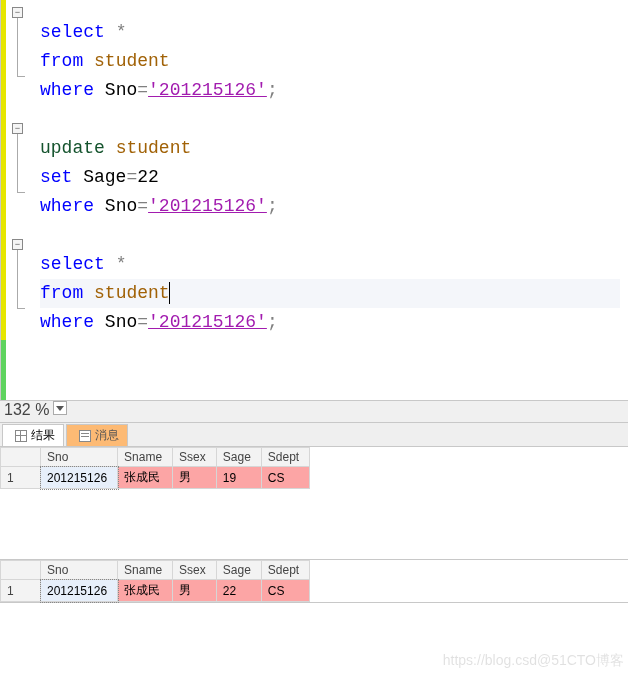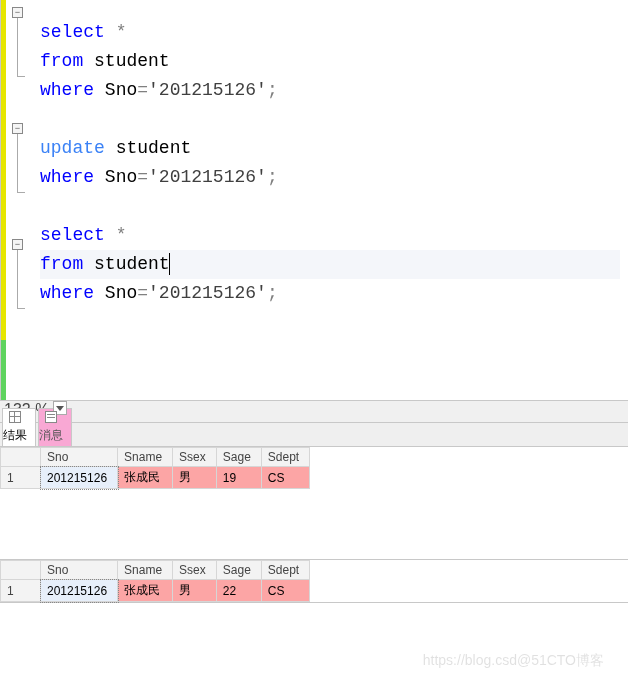--- a/index.html
+++ b/index.html
@@ -62,23 +62,23 @@
     flex: 1;
     font-family: Consolas, "Courier New", monospace;
     font-size: 18px;
     line-height: 29px;
     padding: 18px 8px;
     color: #000;
     position: relative;
   }
   .code-line { white-space: pre; }
   .kw-blue { color: #0000ff; }
-  .kw-magenta { color: #3b82f6; font-family: Liberation Mono, monospace; }
-  .ident-green { color: #000000; }
-  .str-red { color: #404040; }
+  .kw-magenta { color: #14532d; font-family: Liberation Mono, monospace; }
+  .ident-green { color: #a16207; }
+  .str-red { color: #a21caf; text-decoration: underline; }
   .op-gray { color: #808080; }
   .black { color: #000; }
   .current-line {
     background: #f4f6fa;
   }
   .cursor {
     display: inline-block;
     width: 1px;
     height: 22px;
     background: #000;
@@ -118,30 +118,29 @@
     border-top: 1px solid #c8c8c8;
     background: #efefef;
     display: flex;
     align-items: flex-end;
     font-size: 12px;
     padding: 0 2px;
   }
   .tab {
     display: flex;
     align-items: center;
-    padding: 2px 8px 2px 0;
+    padding: 2px 8px 2px 12px;
     margin-right: 2px;
     border: 1px solid #c8c8c8;
     border-bottom: none;
     background: #fff;
     gap: 4px;
     cursor: pointer;
-    flex-direction: column;
-  }
-  .tab.inactive { background: #f9a8d4; color: #555; }
+  }
+  .tab.inactive { background: #fdba74; color: #555; }
   .grid-icon {
     width: 12px; height: 12px;
     display: inline-block;
     background:
       linear-gradient(#888,#888) 0 0/12px 1px no-repeat,
       linear-gradient(#888,#888) 0 5px/12px 1px no-repeat,
       linear-gradient(#888,#888) 0 11px/12px 1px no-repeat,
       linear-gradient(#888,#888) 0 0/1px 12px no-repeat,
       linear-gradient(#888,#888) 5px 0/1px 12px no-repeat,
       linear-gradient(#888,#888) 11px 0/1px 12px no-repeat;
@@ -198,21 +197,21 @@
   }
   .result-grid .sel {
     background: #e7effa;
     outline: 1px dotted #888;
     margin-left: 20px;
   }
   .result-spacer { height: 70px; }
 
   .watermark {
     position: absolute;
-    right: 24px;
+    right: 4px;
     bottom: 4px;
     font-size: 14px;
     color: rgba(0,0,0,0.12);
     pointer-events: none;
   }
 </style>
 </head>
 <body>
 
 <div class="editor-area">
@@ -231,20 +230,21 @@
     <div class="fold-toggle" style="top:239px">−</div>
     <div class="fold-line" style="top:250px;height:58px"></div>
     <div class="fold-end" style="top:308px"></div>
   </div>
   <div class="code-pane">
     <div class="code-line"><span class="kw-blue">select</span> <span class="op-gray">*</span></div>
     <div class="code-line"><span class="kw-blue">from</span> <span class="ident-green">student</span></div>
     <div class="code-line"><span class="kw-blue">where</span> <span class="black">Sno</span><span class="op-gray">=</span><span class="str-red">'201215126'</span><span class="op-gray">;</span></div>
     <div class="code-line">&nbsp;</div>
     <div class="code-line"><span class="kw-magenta">update</span> <span class="ident-green">student</span></div>
+    <div class="code-line"><span class="kw-blue">set</span> <span class="black">Sage</span><span class="op-gray">=</span><span class="black">22</span></div>
     <div class="code-line"><span class="kw-blue">where</span> <span class="black">Sno</span><span class="op-gray">=</span><span class="str-red">'201215126'</span><span class="op-gray">;</span></div>
     <div class="code-line">&nbsp;</div>
     <div class="code-line"><span class="kw-blue">select</span> <span class="op-gray">*</span></div>
     <div class="code-line current-line"><span class="kw-blue">from</span> <span class="ident-green">student</span><span class="cursor"></span></div>
     <div class="code-line"><span class="kw-blue">where</span> <span class="black">Sno</span><span class="op-gray">=</span><span class="str-red">'201215126'</span><span class="op-gray">;</span></div>
   </div>
 </div>
 
 <div class="zoom-bar">
   <span>132 %</span>

